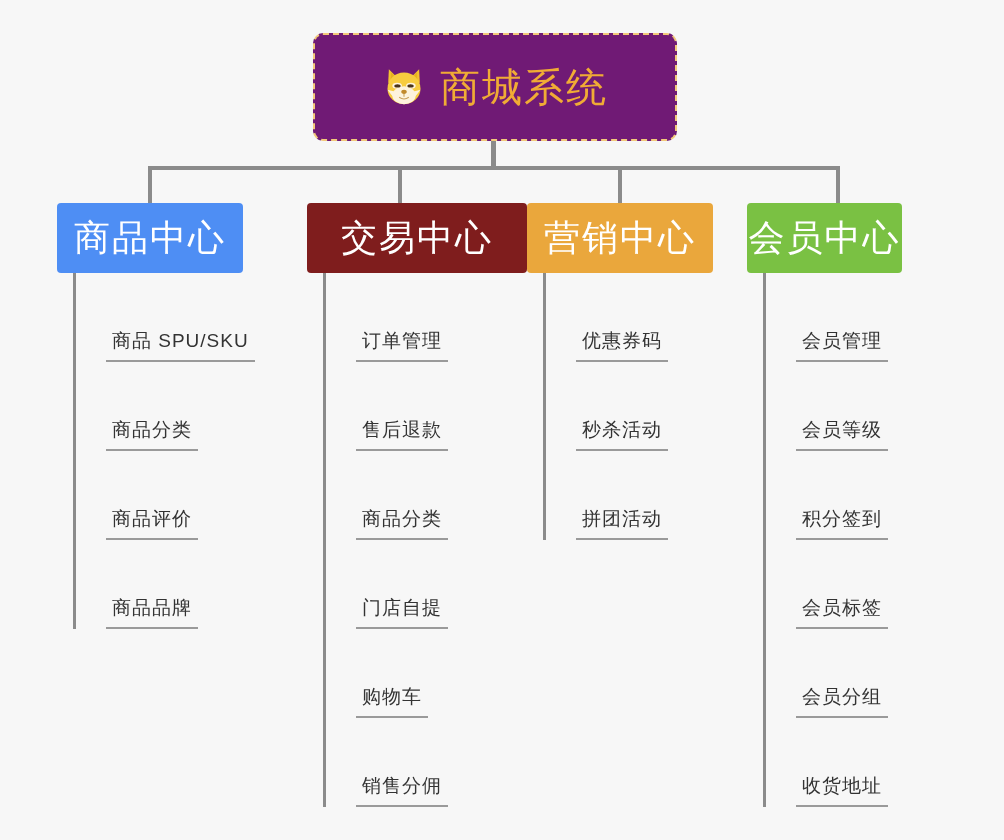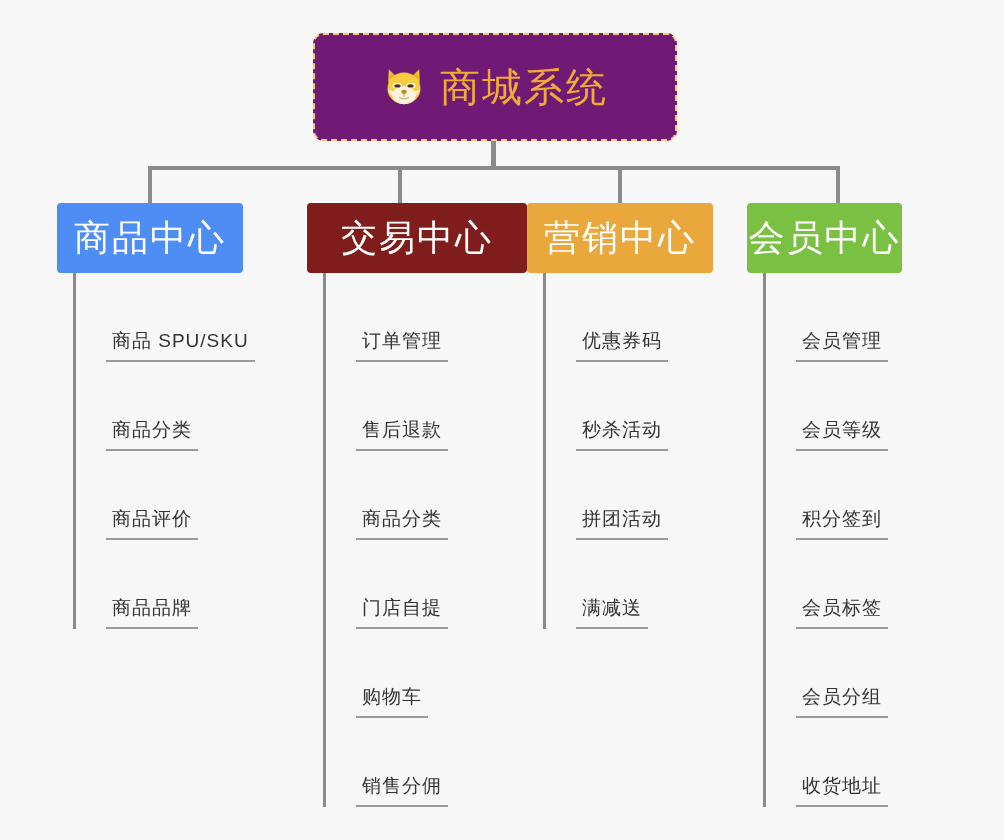--- a/index.html
+++ b/index.html
@@ -191,23 +191,20 @@
     <div class="leaf-rail">
       <div class="leaf-item">
           <span class="leaf-label">优惠券码</span>
         </div>
       <div class="leaf-item">
           <span class="leaf-label">秒杀活动</span>
         </div>
       <div class="leaf-item">
           <span class="leaf-label">拼团活动</span>
         </div>
-      <div class="leaf-item">
-          <span class="leaf-label">满减送</span>
-        </div>
     </div>
   </div>
 
   <div class="column" style="left:747px;">
     <div class="cat-box" style="width: 155px; background: rgb(122, 193, 67);">
       <span>会员中心</span>
     </div>
     <div class="leaf-rail">
       <div class="leaf-item">
           <span class="leaf-label">会员管理</span>

